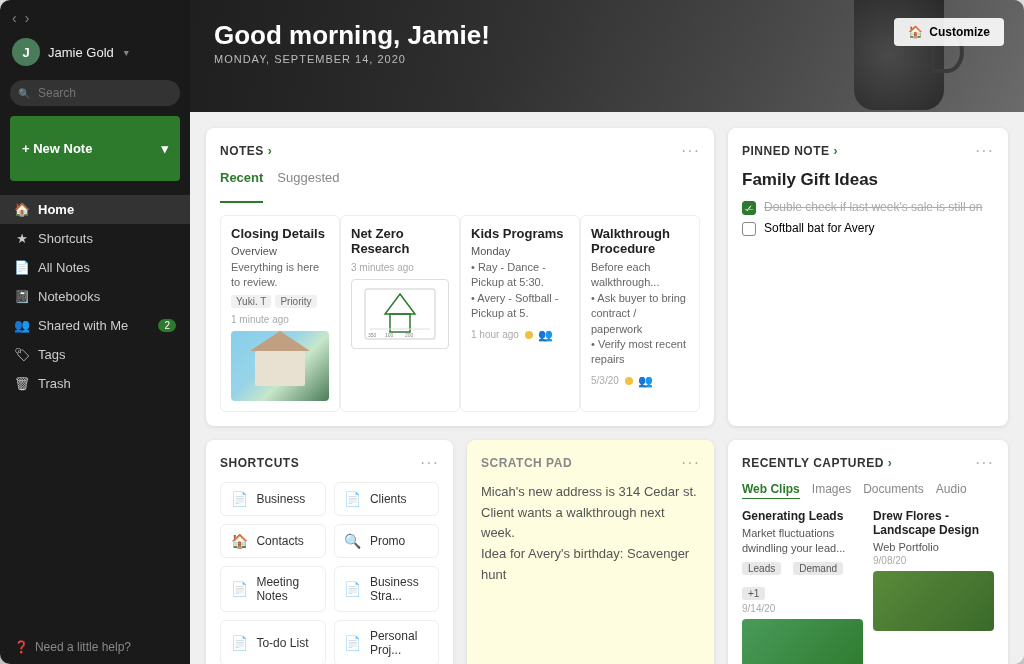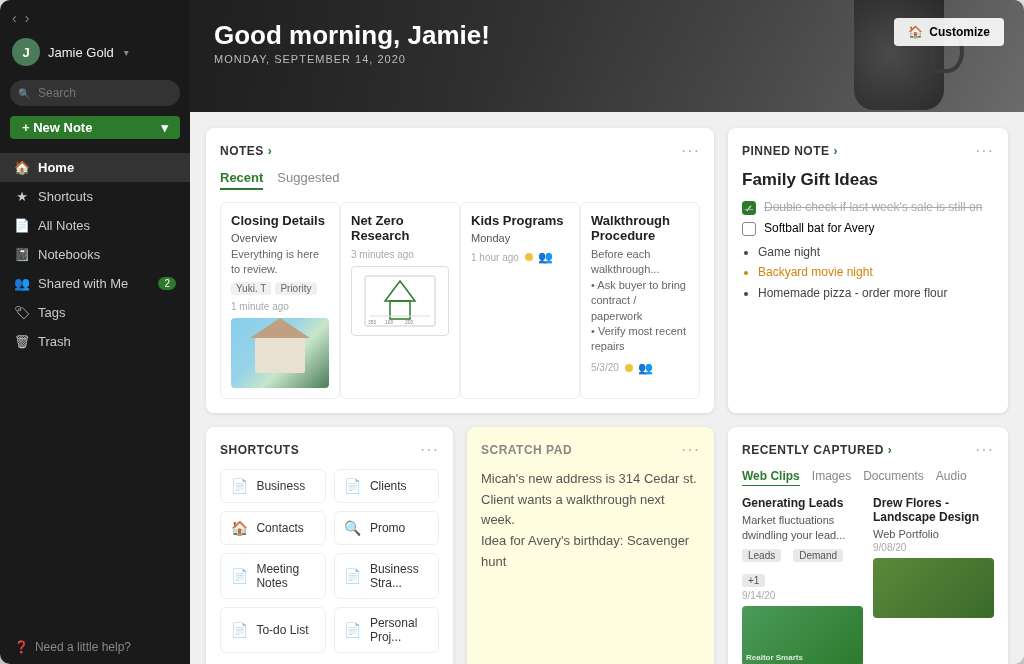--- a/index.html
+++ b/index.html
@@ -11,21 +11,21 @@
     .sidebar-nav-arrows { display: flex; gap: 8px; padding: 10px 12px 6px; }
     .nav-arrow { background: none; border: none; color: #888; font-size: 14px; cursor: pointer; }
     .sidebar-user { display: flex; align-items: center; gap: 8px; padding: 6px 12px 10px; cursor: pointer; }
     .avatar { width: 28px; height: 28px; border-radius: 50%; background: #4a7c59; display: flex; align-items: center; justify-content: center; font-size: 13px; font-weight: bold; color: #fff; flex-shrink: 0; }
     .user-name { font-size: 13px; color: #eee; }
     .caret { font-size: 10px; color: #888; margin-left: 2px; }
     .sidebar-search { margin: 4px 10px 10px; }
     .sidebar-search input { width: 100%; background: #333; border: none; border-radius: 16px; padding: 6px 10px 6px 28px; color: #ccc; font-size: 12px; outline: none; }
     .search-wrap { position: relative; }
     .search-wrap::before { content: '🔍'; position: absolute; left: 8px; top: 50%; transform: translateY(-50%); font-size: 10px; opacity: 0.6; }
-    .new-note-btn { margin: 0 10px 14px; background: #2d7a2d; border: none; border-radius: 4px; color: #fff; font-size: 13px; font-weight: 600; padding: 4px 12px; cursor: pointer; display: flex; align-items: center; justify-content: space-between; }
+    .new-note-btn { margin: 0 10px 14px; background: #2d7a2d; border: none; border-radius: 4px; color: #fff; font-size: 13px; font-weight: 600; padding: 25px 12px; cursor: pointer; display: flex; align-items: center; justify-content: space-between; }
     .sidebar-menu { flex: 1; }
     .menu-item { display: flex; align-items: center; gap: 8px; padding: 7px 14px; font-size: 13px; color: #ccc; cursor: pointer; }
     .menu-item.active { background: #333; color: #fff; font-weight: 600; }
     .menu-item .icon { width: 16px; text-align: center; font-size: 13px; }
     .menu-item .badge { background: #2d7a2d; color: #fff; border-radius: 10px; font-size: 10px; padding: 1px 6px; margin-left: auto; }
     .sidebar-footer { padding: 10px 14px; font-size: 12px; color: #888; cursor: pointer; display: flex; align-items: center; gap: 6px; }
 
     
     .main { flex: 1; display: flex; flex-direction: column; overflow: hidden; }
 
@@ -44,21 +44,21 @@
 
     
     .card { background: #fff; border-radius: 8px; padding: 14px; box-shadow: 0 1px 4px rgba(0,0,0,0.1); }
     .card-header { display: flex; align-items: center; justify-content: space-between; margin-bottom: 10px; }
     .card-title { font-size: 12px; font-weight: 700; color: #333; letter-spacing: 0.5px; display: flex; align-items: center; gap: 4px; }
     .card-title .arrow { color: #2d7a2d; font-size: 12px; }
     .card-menu { color: #aaa; cursor: pointer; font-size: 16px; letter-spacing: 1px; }
 
     
     .notes-tabs { display: flex; gap: 14px; margin-bottom: 12px; }
-    .tab { font-size: 13px; color: #888; cursor: pointer; padding-bottom: 3px; }
+    .tab { font-size: 13px; color: #888; cursor: pointer; padding-bottom: 16px; }
     .tab.active { color: #2d7a2d; border-bottom: 2px solid #2d7a2d; font-weight: 600; }
 
     
     .notes-grid { display: grid; grid-template-columns: repeat(4, 1fr); }
     .note-item { border: 1px solid #eee; border-radius: 6px; padding: 10px; cursor: pointer; }
     .note-title { font-size: 13px; font-weight: 700; color: #222; margin-bottom: 4px; }
     .note-subtitle { font-size: 11px; color: #555; margin-bottom: 3px; }
     .note-body { font-size: 11px; color: #666; line-height: 1.4; }
     .note-meta { font-size: 10px; color: #aaa; margin-top: 6px; display: flex; align-items: center; gap: 6px; }
     .note-tags { display: flex; gap: 4px; margin-top: 4px; }
@@ -227,20 +227,22 @@
                 <text x="8" y="53" font-size="5" fill="#888">350</text>
                 <text x="25" y="53" font-size="5" fill="#888">100</text>
                 <text x="45" y="53" font-size="5" fill="#888">200</text>
               </svg>
             </div>
           </div>
 
           <div class="note-item">
             <div class="note-title">Kids Programs</div>
             <div class="note-subtitle">Monday</div>
+            <div class="note-body" style="white-space: pre-line">• Ray - Dance - Pickup at 5:30.
+• Avery - Softball - Pickup at 5.</div>
             <div class="note-meta">
               <span>1 hour ago</span>
               <span class="status-dot dot-yellow"></span>
               <span class="people-icon">👥</span>
             </div>
           </div>
 
           <div class="note-item">
             <div class="note-title">Walkthrough Procedure</div>
             <div class="note-body" style="white-space: pre-line">Before each walkthrough...
@@ -265,25 +267,20 @@
         </div>
         <div class="pinned-title-main">Family Gift Ideas</div>
         <div class="check-item checked">
           <div class="checkbox checked">✓</div>
           <span>Double check if last week's sale is still on</span>
         </div>
         <div class="check-item">
           <div class="checkbox"></div>
           <span>Softball bat for Avery</span>
         </div>
-        <ul class="pinned-list">
-          <li>Game night</li>
-          <li class="highlight">Backyard movie night</li>
-          <li>Homemade pizza - order more flour</li>
-        </ul>
       </div>
 
       <div class="bottom-row">
 
         <div class="card">
           <div class="card-header">
             <div class="card-title">SHORTCUTS</div>
             <span class="card-menu">···</span>
           </div>
           <div class="shortcuts-grid">

